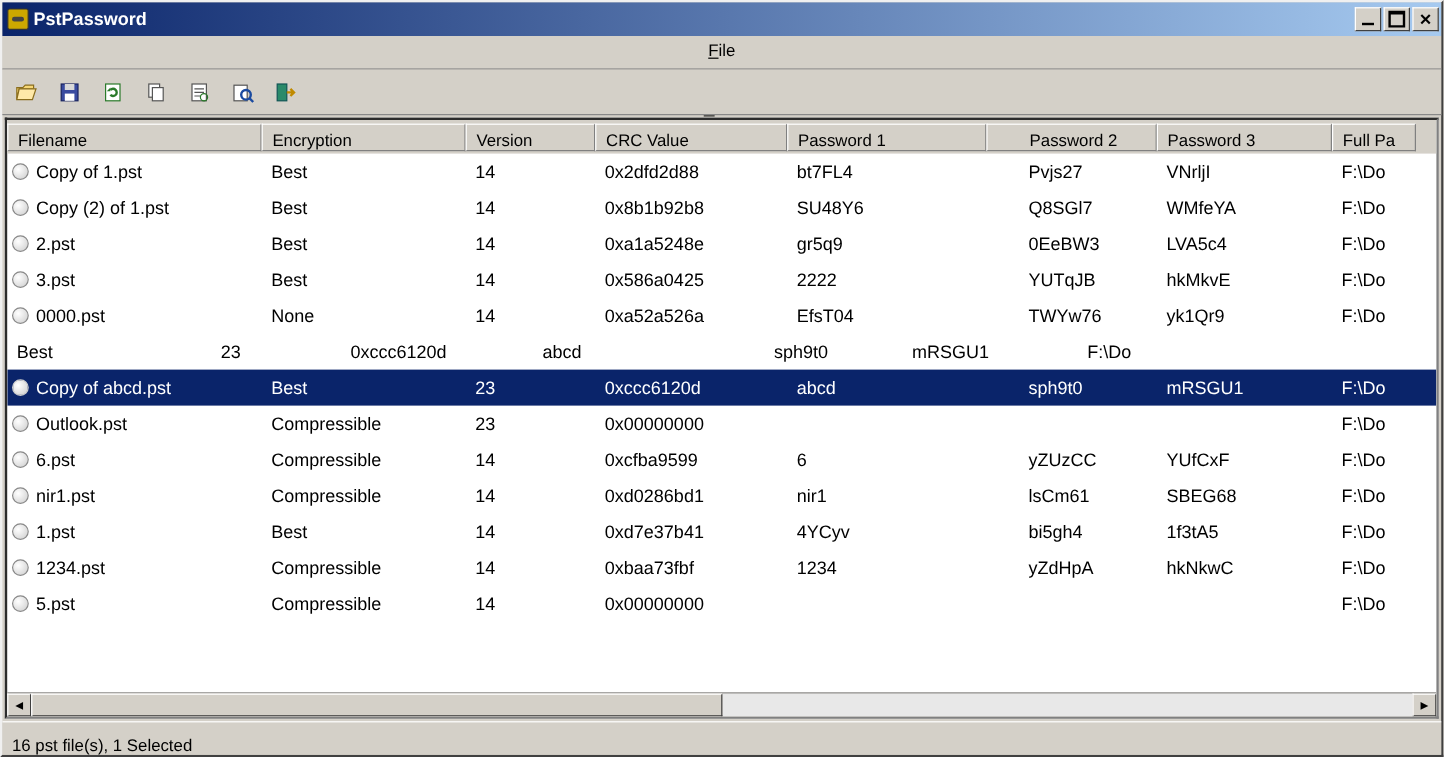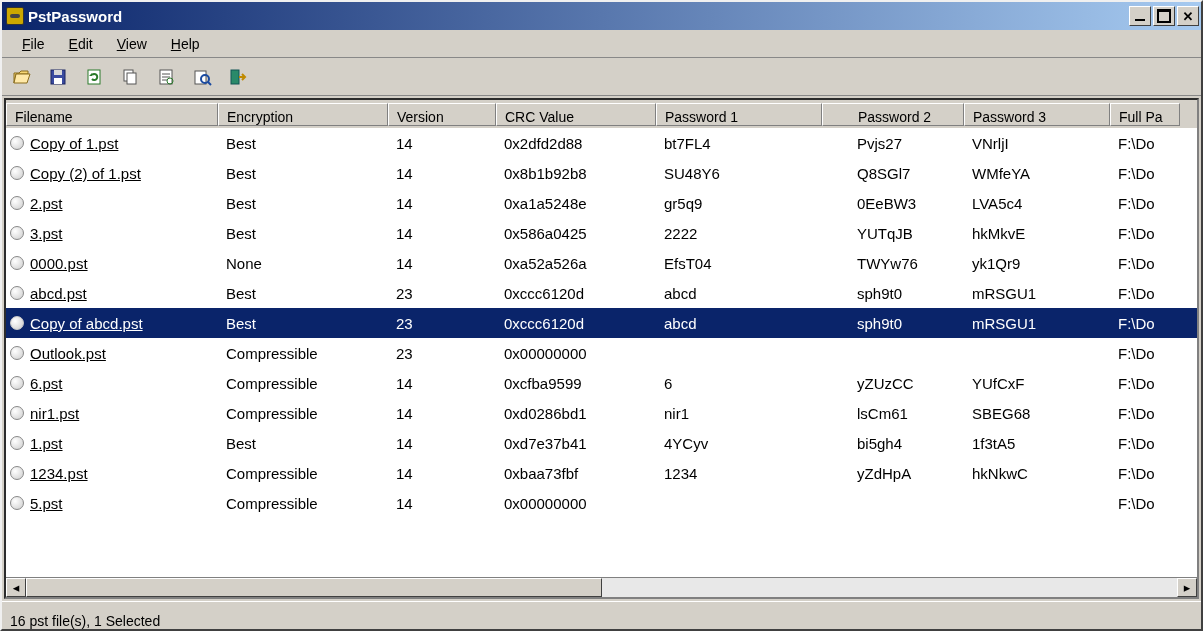--- a/index.html
+++ b/index.html
@@ -71,20 +71,21 @@
   .win-btn.max::after { content:""; display:block; width:10px; height:9px; border:2px solid #000; border-top-width:3px;}
   .win-btn.close { font-size:13px; }
   .menubar {
     height: 28px;
     display: flex;
     align-items: center;
     padding: 0 8px;
     gap: 0;
     border-bottom: 1px solid #888;
     background: #d4d0c8;
+    flex-direction: column;
   }
   .menu-item {
     padding: 4px 12px;
     cursor: pointer;
     font-size: 14px;
   }
   .menu-item .ul { text-decoration: underline; }
   .toolbar {
     height: 38px;
     display: flex;
@@ -139,21 +140,21 @@
     align-items: center;
     font-size: 15px;
   }
   .row.selected { background:#0a246a; color:#fff; }
   .cell {
     padding: 0 8px;
     overflow: hidden;
     white-space: nowrap;
     text-overflow: clip;
   }
-  .cell.first { display:flex; align-items:center; gap:6px; padding-left:4px;text-decoration:underline;}
+  .cell.first { display:flex; align-items:center; gap:6px; padding-left:4px;}
   .row-icon {
     width:14px; height:14px;
     border:1.5px solid #888;
     border-radius:50%;
     background: radial-gradient(circle at 35% 35%, #fff, #ccc);
     flex-shrink:0;
   }
   .row.selected .row-icon { border-color:#ccc; }
 
   
@@ -363,24 +364,20 @@
           </div>
           <div class="cell c1">None</div>
           <div class="cell c2">14</div>
           <div class="cell c3">0xa52a526a</div>
           <div class="cell c4">EfsT04</div>
           <div class="cell c5">TWYw76</div>
           <div class="cell c6">yk1Qr9</div>
           <div class="cell c7">F:\Do</div>
         </div>
         <div class="row">
-          <div class="cell c0 first">
-            <span class="row-icon"></span>
-            <span>abcd.pst</span>
-          </div>
           <div class="cell c1">Best</div>
           <div class="cell c2">23</div>
           <div class="cell c3">0xccc6120d</div>
           <div class="cell c4">abcd</div>
           <div class="cell c5">sph9t0</div>
           <div class="cell c6">mRSGU1</div>
           <div class="cell c7">F:\Do</div>
         </div>
         <div class="row selected">
           <div class="cell c0 first">

